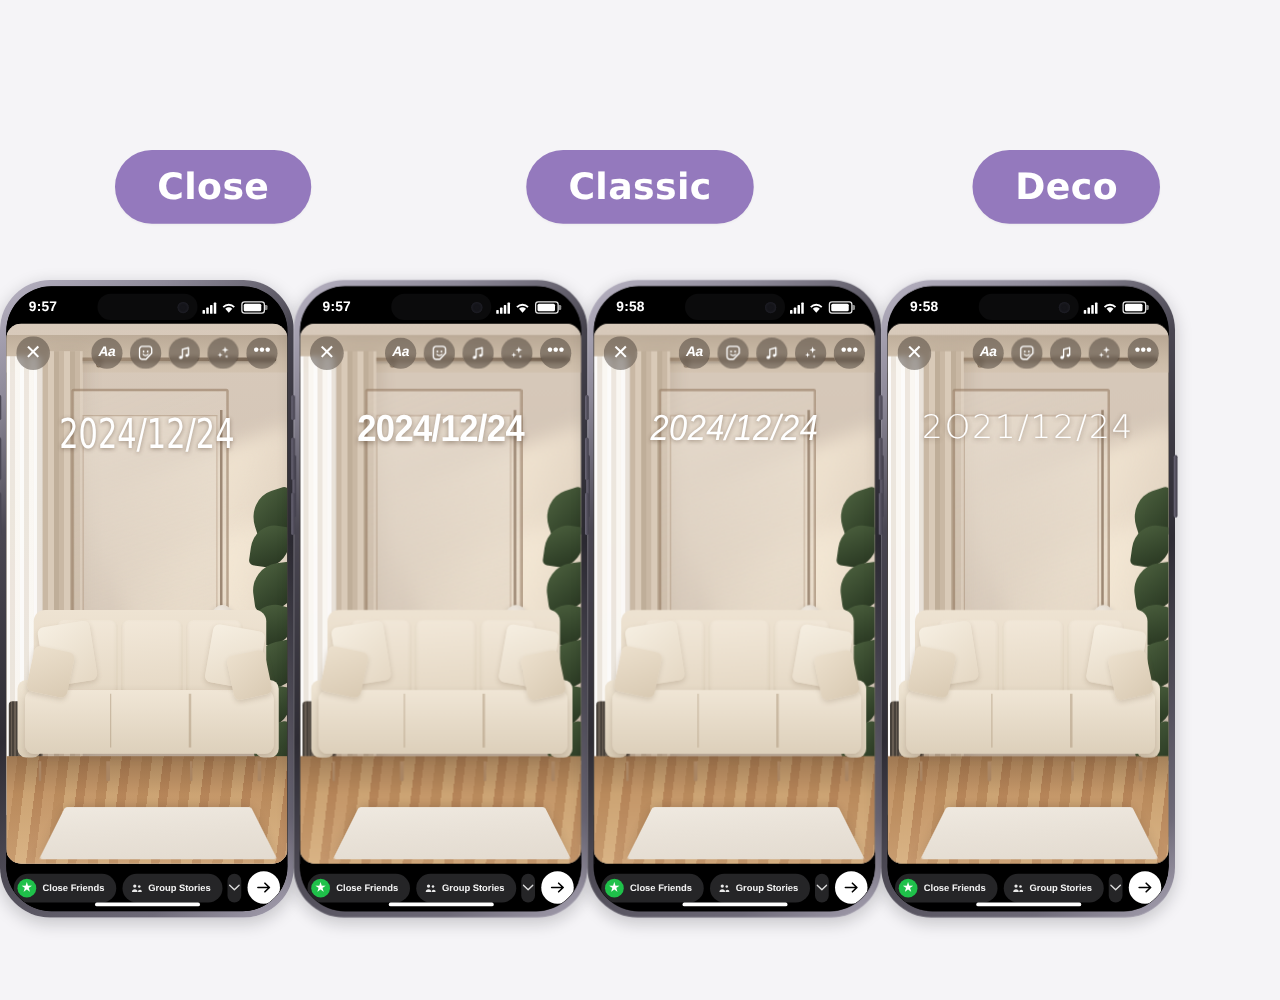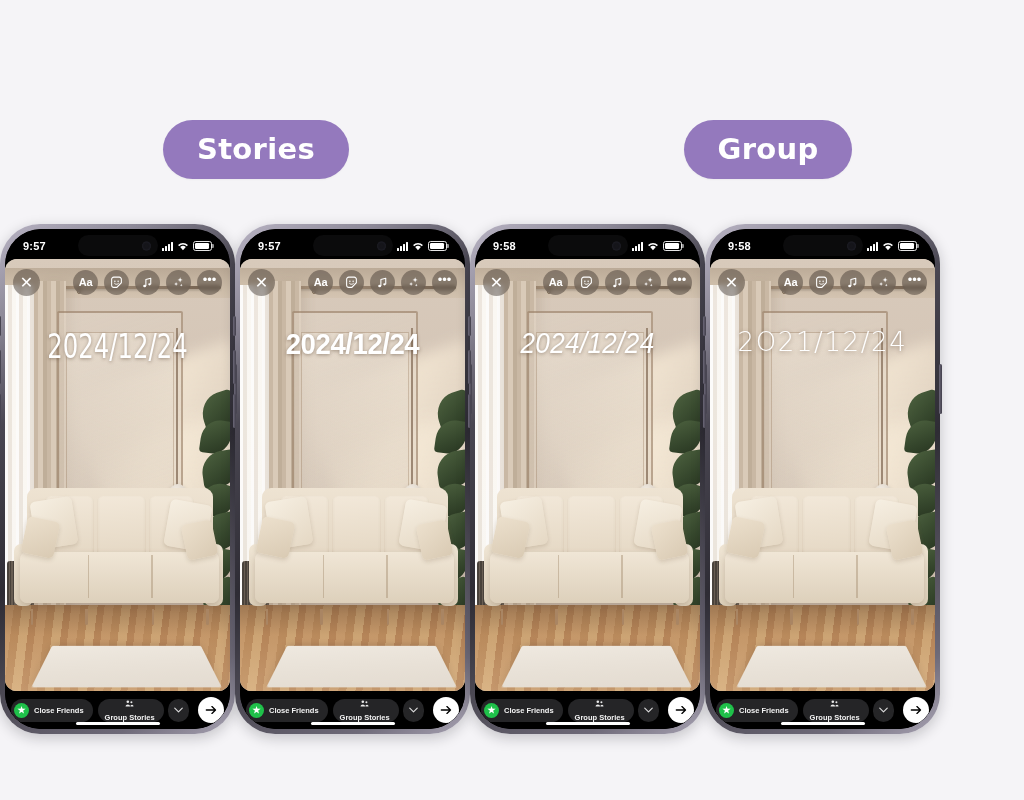--- a/index.html
+++ b/index.html
@@ -324,21 +324,21 @@
   .leg.lg4 { right: 7%; }
 
   
   .story-top {
     position: absolute; left: 0; right: 0; top: 0;
     height: 46px;
     display: flex; align-items: center; justify-content: space-between;
     padding: 0 8px;
     z-index: 4;
   }
-  .tool-group { display: flex; align-items: flex-start; gap: 6px; }
+  .tool-group { display: flex; align-items: flex-start; gap: 6px; font-style: italic; }
   .tool-btn {
     width: 25px; height: 25px; border-radius: 50%;
     background: rgba(60,50,44,0.45);
     display: flex; align-items: center; justify-content: center;
     color: #fff;
     backdrop-filter: blur(2px);
   }
   .tool-btn.close { width: 27px; height: 27px; }
   .tool-btn .aa { font-size: 11px; font-weight: bold; letter-spacing: -0.3px; }
   .tool-btn .dots { font-size: 13px; letter-spacing: 0px; line-height: 0.4; padding-bottom: 4px; }
@@ -395,21 +395,21 @@
     display: flex; align-items: center; gap: 5px;
     height: 23px;
     background: #252527;
     border-radius: 14px;
     padding: 0 9px 0 3px;
     color: #f2f2f2;
     font-size: 7.5px;
     font-weight: bold;
     white-space: nowrap;
   }
-  .audience-chip.group { padding-left: 7px; flex-direction: column; }
+  .audience-chip.group { padding-left: 7px; }
   .cf-dot {
     width: 15px; height: 15px; border-radius: 50%;
     background: #1fc14a;
     display: flex; align-items: center; justify-content: center;
     color: #fff; font-size: 9px; line-height: 1;
   }
   .grp-icon { display: flex; align-items: center; justify-content: center; color: #e9e9e9; }
   .chev-btn {
     width: 21px; height: 23px;
     background: #252527;
@@ -433,24 +433,27 @@
     z-index: 7;
   }
 </style>
 </head>
 <body>
 
 <div class="page">
 
   <div class="labels-row">
     <div class="label-cell">
-      <div class="pill">Stories</div>
+      <div class="pill">Close</div>
     </div>
     <div class="label-cell">
-      <div class="pill">Group</div>
+      <div class="pill">Classic</div>
+    </div>
+    <div class="label-cell">
+      <div class="pill">Deco</div>
     </div>
   </div>
 
   <div class="phones-row">
 
     <div class="phone-cell">
       <div class="phone style-modern">
         <span class="btn-side btn-silent"></span>
         <span class="btn-side btn-volup"></span>
         <span class="btn-side btn-voldn"></span>

